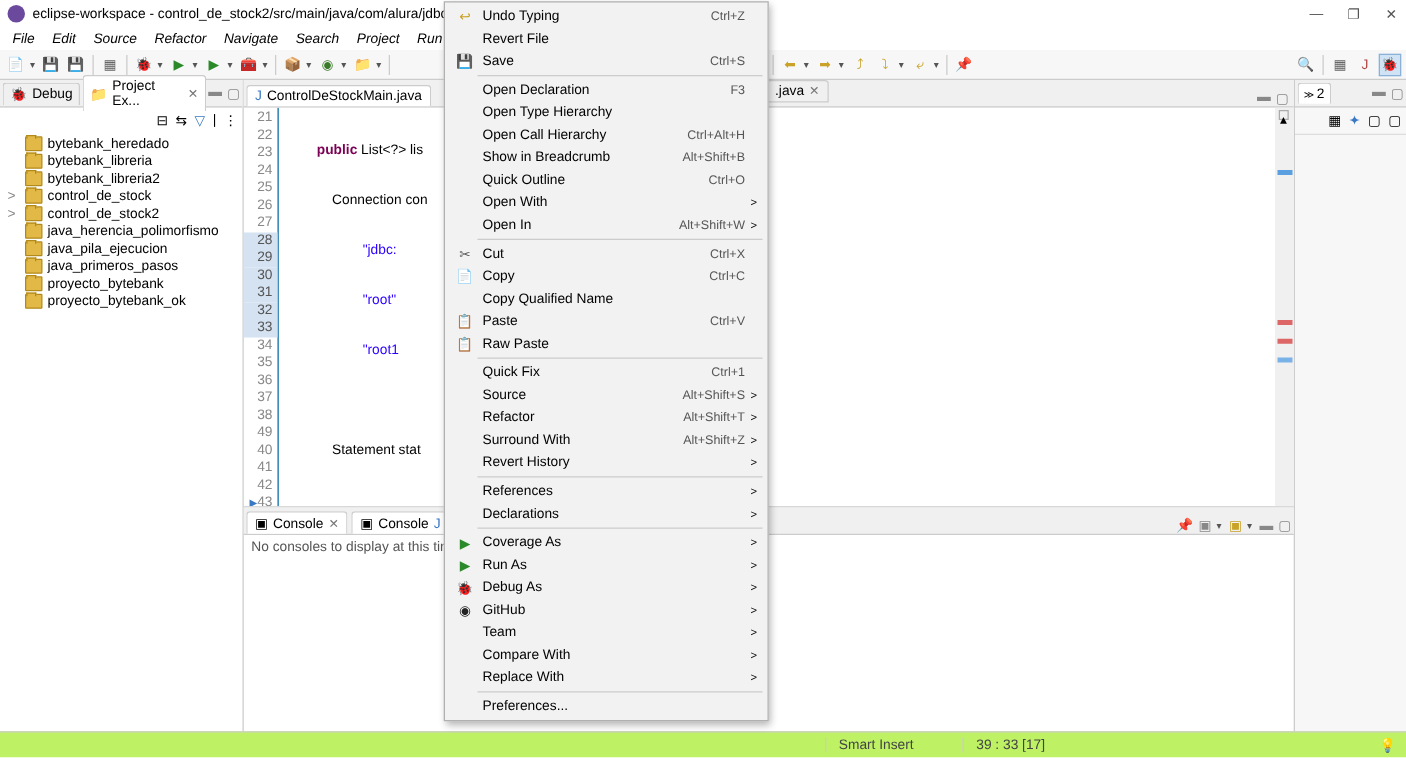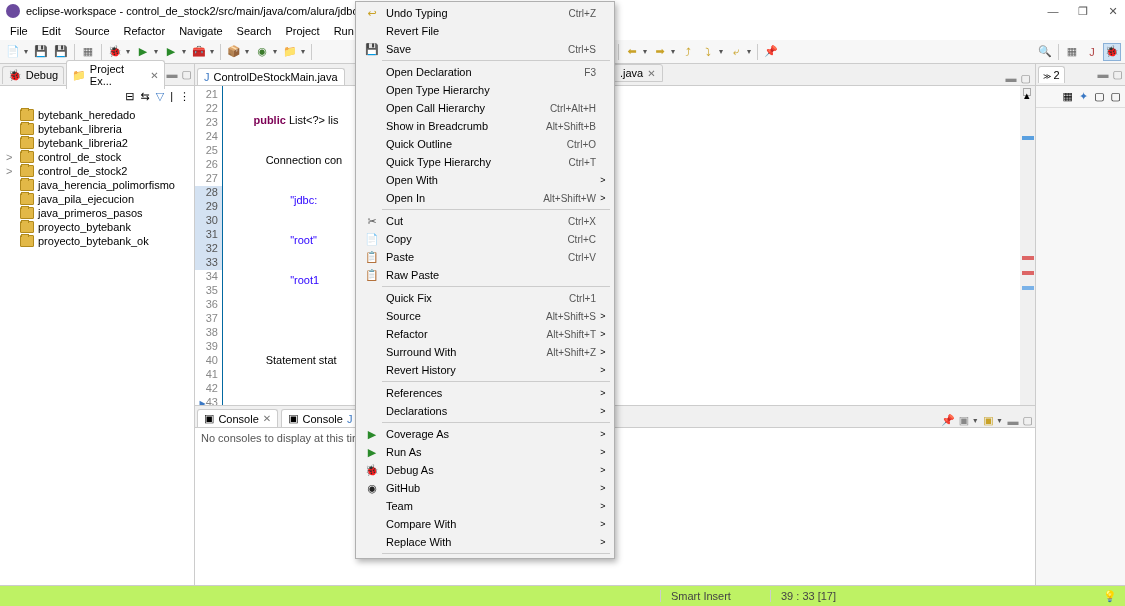--- a/index.html
+++ b/index.html
@@ -3,21 +3,21 @@
 <meta charset="utf-8">
 <style>
 * { margin:0; padding:0; box-sizing:border-box; font-family:"Segoe UI",Tahoma,sans-serif; font-size:11px; }
 body { background:#fff; color:#000; width:1125px; height:606px; overflow:hidden; position:relative; }
 .titlebar { height:22px; display:flex; align-items:center; padding:0 6px; justify-content:space-between; }
 .titlebar-left { display:flex; align-items:center; gap:6px; }
 .title-icon { width:14px; height:14px; background:#6b4a9e; border-radius:50%; }
 .titlebar-right { display:flex; gap:18px; align-items:center; }
 .win-btn { width:12px; height:12px; display:flex; align-items:center; justify-content:center; color:#555; }
 .menubar { height:18px; display:flex; align-items:center; padding:0 4px; gap:2px; }
-.menubar span { padding:2px 6px; cursor:default; }
+.menubar span { padding:2px 6px; cursor:default;font-style:italic; }
 .toolbar { height:24px; border-bottom:1px solid #ccc; display:flex; align-items:center; padding:0 4px; gap:2px; background:#f7f7f7; }
 .tb-btn { width:18px; height:18px; display:flex; align-items:center; justify-content:center; color:#666; }
 .tb-sep { width:1px; height:16px; background:#ccc; margin:0 2px; }
 .tb-arrow { width:6px; font-size:8px; color:#555; }
 .main { display:flex; height:calc(100% - 85px); }
 .left-panel { width:195px; border-right:1px solid #ccc; display:flex; flex-direction:column; }
 .tab-row { height:22px; display:flex; align-items:center; border-bottom:1px solid #ccc; background:#f0f0f0; padding:0 2px; gap:2px; }
 .tab { display:flex; align-items:center; gap:4px; padding:2px 5px; background:#fff; border:1px solid #ccc; border-bottom:none; border-radius:3px 3px 0 0; }
 .tab-inactive { background:#f0f0f0; }
 .tab-x { font-size:10px; color:#777; }
@@ -237,21 +237,21 @@
           <div class="line-hl">29</div>
           <div class="line-hl">30</div>
           <div class="line-hl">31</div>
           <div class="line-hl">32</div>
           <div class="line-hl">33</div>
           <div>34</div>
           <div>35</div>
           <div>36</div>
           <div>37</div>
           <div>38</div>
-          <div>39</div>
+          <div>49</div>
           <div>40</div>
           <div>41</div>
           <div>42</div>
           <div><span style="color:#3a78c4;font-size:8px;">▶</span>43</div>
         </div>
       <div class="code" style="overflow:hidden;">
         <div class="code-line">        <span class="kw">public</span> List&lt;?&gt; lis</div>
         <div class="code-line">            Connection con</div>
         <div class="code-line">                    <span class="str">"jdbc:</span>                                       <span class="str">=true&amp;serverTimeZone=UTC",</span></div>
         <div class="code-line">                    <span class="str">"root"</span></div>
@@ -391,26 +391,20 @@
       <span class="ctx-arrow"></span>
     </div>
     <div class="ctx-row">
       <span class="ctx-icon"></span>
       <span class="ctx-label">Quick Outline</span>
       <span class="ctx-short">Ctrl+O</span>
       <span class="ctx-arrow"></span>
     </div>
     <div class="ctx-row">
       <span class="ctx-icon"></span>
-      <span class="ctx-label">Quick Type Hierarchy</span>
-      <span class="ctx-short">Ctrl+T</span>
-      <span class="ctx-arrow"></span>
-    </div>
-    <div class="ctx-row">
-      <span class="ctx-icon"></span>
       <span class="ctx-label">Open With</span>
       <span class="ctx-short"></span>
       <span class="ctx-arrow">&gt;</span>
     </div>
     <div class="ctx-row">
       <span class="ctx-icon"></span>
       <span class="ctx-label">Open In</span>
       <span class="ctx-short">Alt+Shift+W</span>
       <span class="ctx-arrow">&gt;</span>
     </div>
@@ -421,20 +415,26 @@
       <span class="ctx-short">Ctrl+X</span>
       <span class="ctx-arrow"></span>
     </div>
     <div class="ctx-row">
       <span class="ctx-icon" style="color: rgb(85, 85, 85);">📄</span>
       <span class="ctx-label">Copy</span>
       <span class="ctx-short">Ctrl+C</span>
       <span class="ctx-arrow"></span>
     </div>
     <div class="ctx-row">
+      <span class="ctx-icon"></span>
+      <span class="ctx-label">Copy Qualified Name</span>
+      <span class="ctx-short"></span>
+      <span class="ctx-arrow"></span>
+    </div>
+    <div class="ctx-row">
       <span class="ctx-icon" style="color: rgb(85, 85, 85);">📋</span>
       <span class="ctx-label">Paste</span>
       <span class="ctx-short">Ctrl+V</span>
       <span class="ctx-arrow"></span>
     </div>
     <div class="ctx-row">
       <span class="ctx-icon" style="color: rgb(85, 85, 85);">📋</span>
       <span class="ctx-label">Raw Paste</span>
       <span class="ctx-short"></span>
       <span class="ctx-arrow"></span>
@@ -520,13 +520,19 @@
       <span class="ctx-short"></span>
       <span class="ctx-arrow">&gt;</span>
     </div>
     <div class="ctx-row">
       <span class="ctx-icon"></span>
       <span class="ctx-label">Replace With</span>
       <span class="ctx-short"></span>
       <span class="ctx-arrow">&gt;</span>
     </div>
     <div class="ctx-sep"></div>
+    <div class="ctx-row">
+      <span class="ctx-icon"></span>
+      <span class="ctx-label">Preferences...</span>
+      <span class="ctx-short"></span>
+      <span class="ctx-arrow"></span>
+    </div>
   </div>
 
 </body></html>

